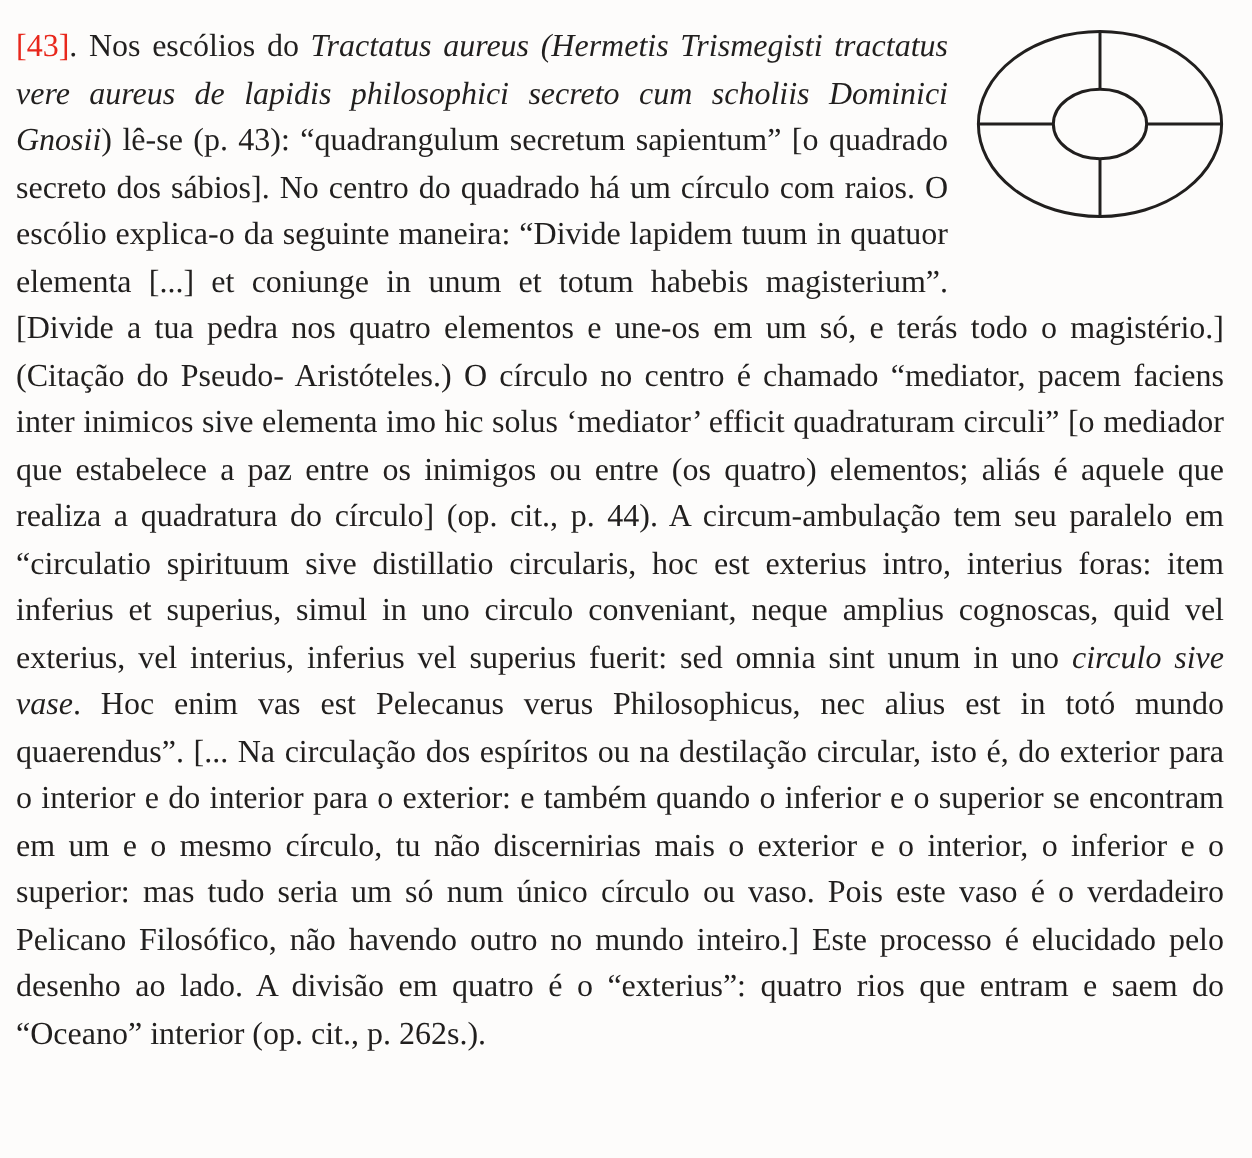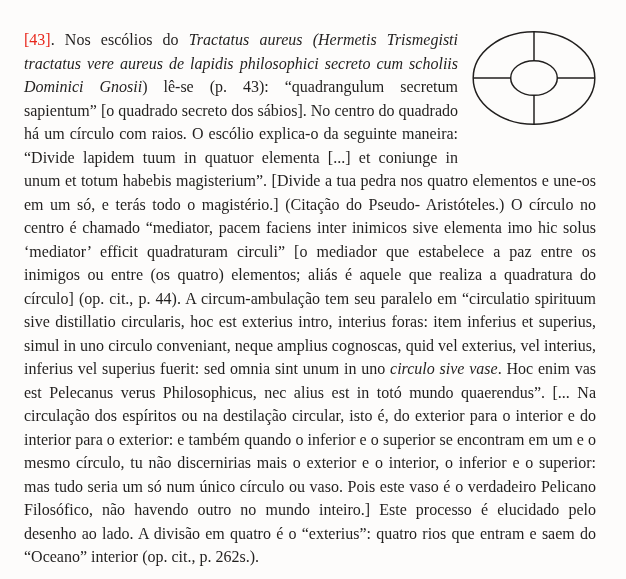--- a/index.html
+++ b/index.html
@@ -13,21 +13,21 @@
     box-sizing: border-box;
     width: 626px;
     height: 579px;
     padding: 12px 14px 0 8px;
     font-family: "Liberation Serif", "DejaVu Serif", serif;
     font-size: 16px;
     line-height: 23.5px;
     color: var(--ink, #201e1d);
   }
   .body-text {
-    margin: 16px;
+    margin: 0;
     text-align: justify;
     text-justify: inter-word;
   }
   .figure-float {
     float: right;
     width: 130px;
     height: 112px;
     margin: 2px 0 4px 8px;
     display: flex;
     justify-content: flex-end;

